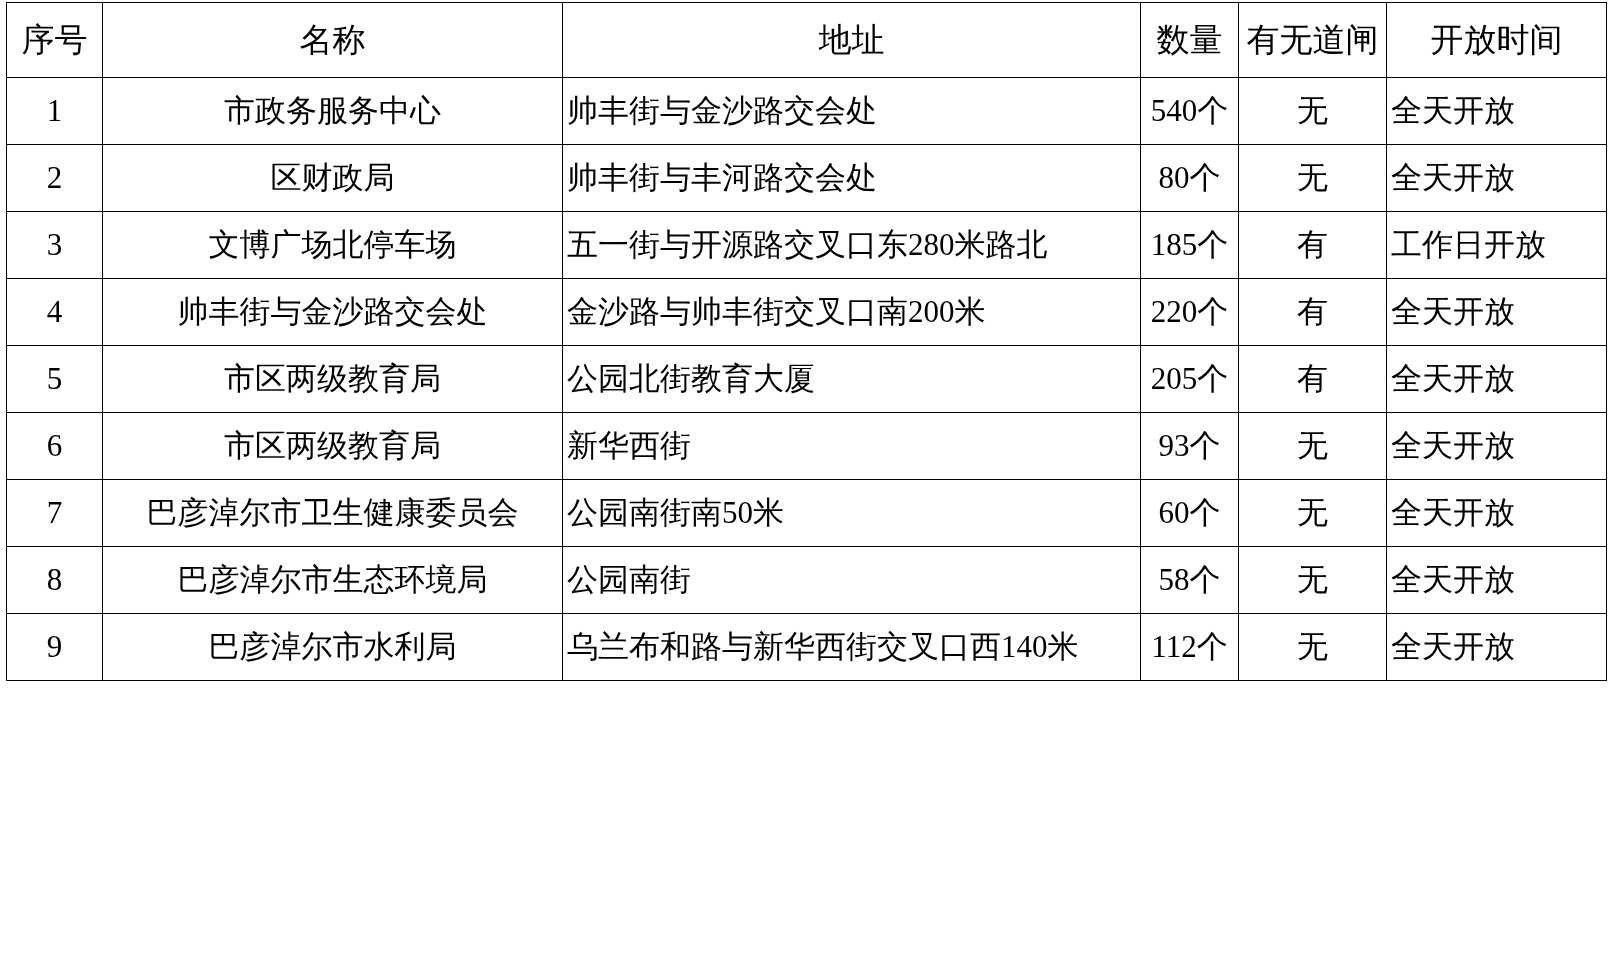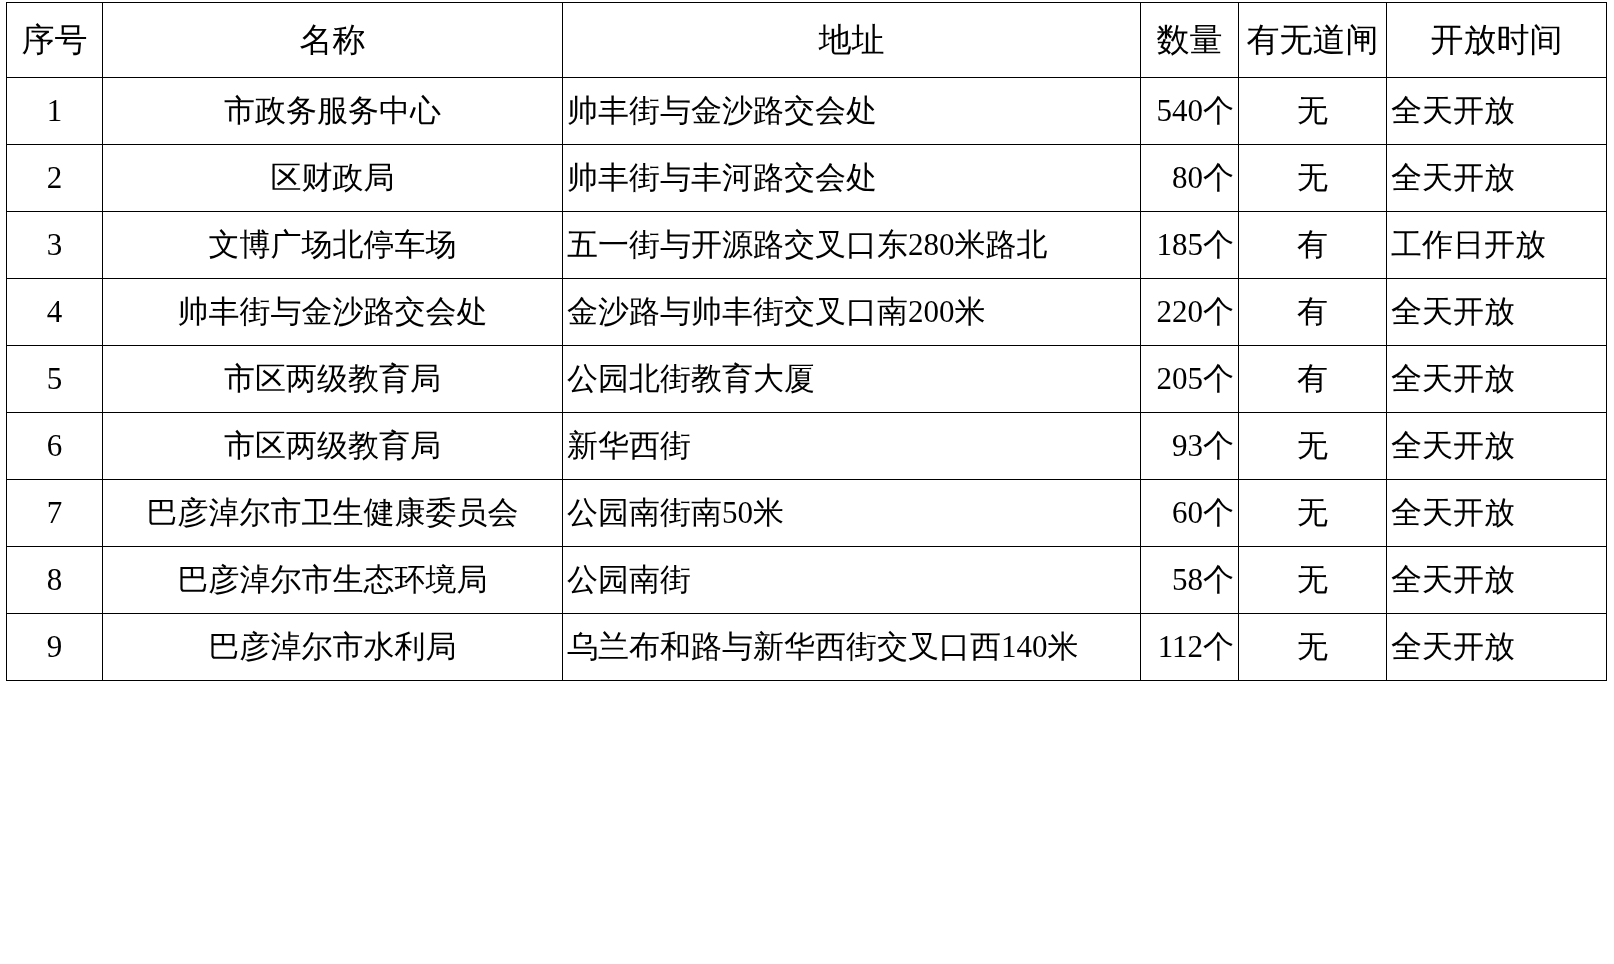--- a/index.html
+++ b/index.html
@@ -48,21 +48,21 @@
     vertical-align: middle;
   }
   tbody td {
     height: 66px;
     font-size: 31px;
     vertical-align: middle;
   }
   td.idx    { text-align: center; }
   td.name   { text-align: center; }
   td.addr   { text-align: left; }
-  td.count  { text-align: right;  padding-left: 8px; }
+  td.count  { text-align: center;  padding-left: 8px; }
   td.gate   { text-align: center; }
   td.hours  { text-align: left; padding-left: 8px; }
 </style>
 </head>
 <body>
 
 <div class="sheet">
   <table class="parking-table">
     <colgroup>
       <col class="c-idx">

